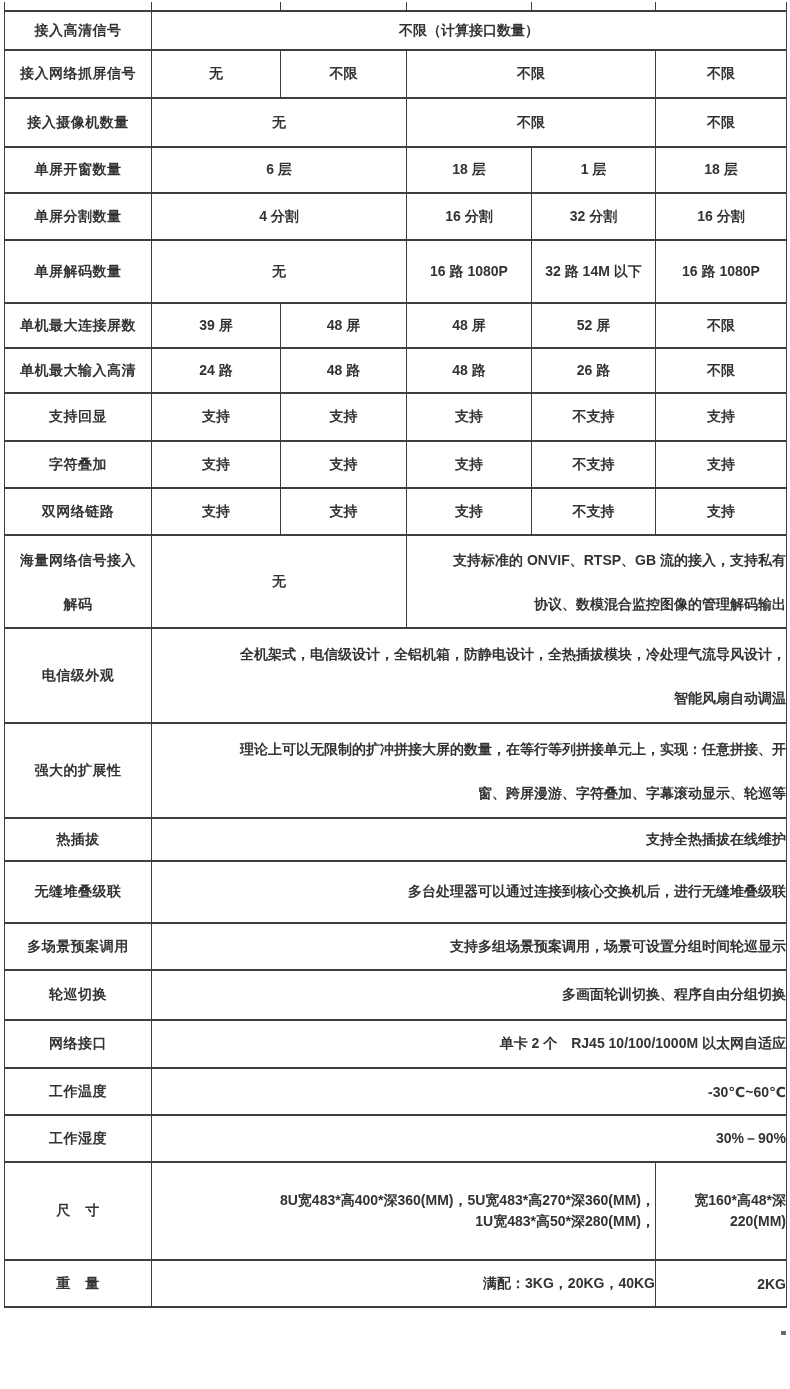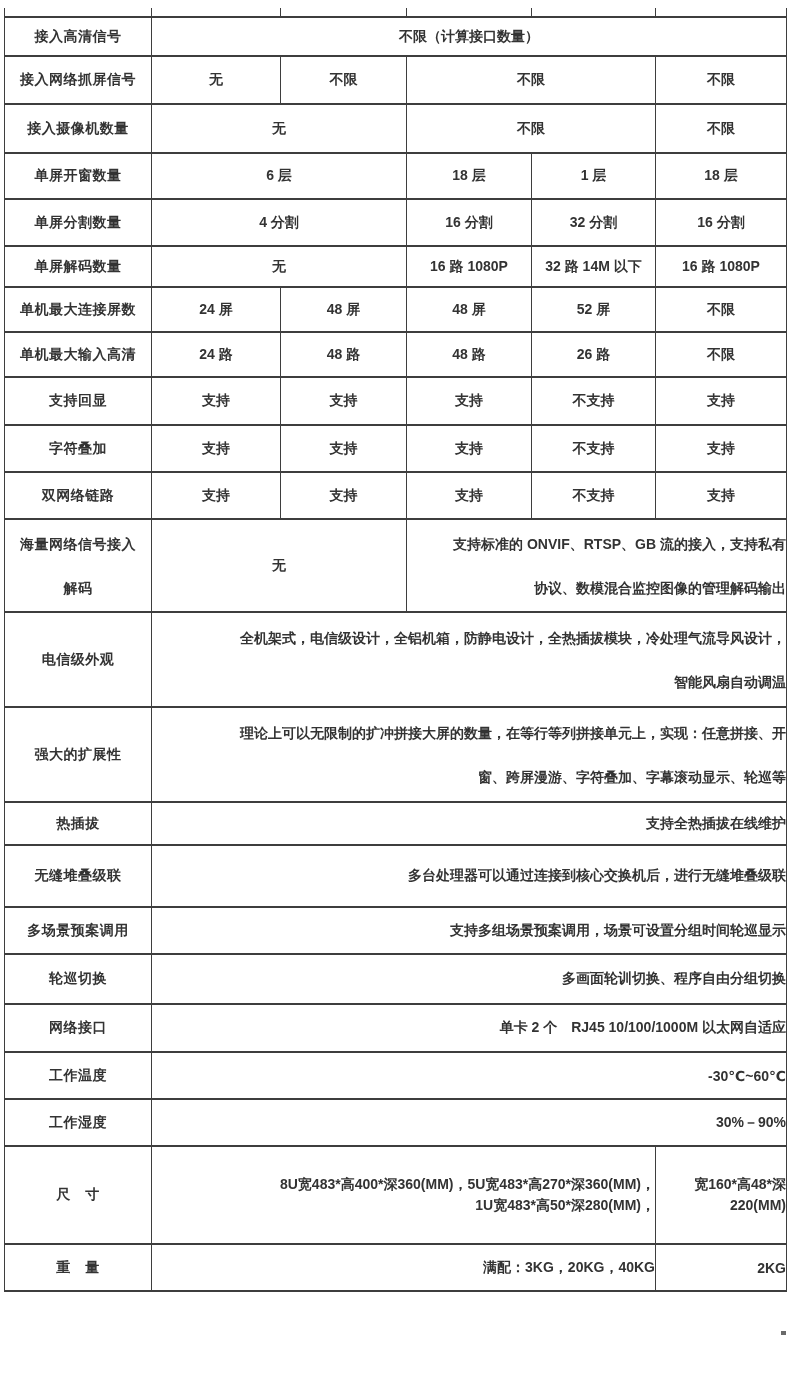--- a/index.html
+++ b/index.html
@@ -1,18 +1,18 @@
 <!DOCTYPE html>
 <html><head>
 <meta charset="utf-8">
 <style>
   html,body{margin:0;padding:0;background:#ffffff;}
   body{width:790px;height:1389px;position:relative;overflow:hidden;
        font-family:"Liberation Sans","DejaVu Sans",sans-serif;}
-  .wrap{position:absolute;left:4px;top:8px;}
+  .wrap{position:absolute;left:4px;top:2px;}
   table.spec{border-collapse:collapse;table-layout:fixed;width:782px;
              color:#333333;font-weight:700;}
   table.spec td{border:1.4px solid #3e3e3e;border-top-width:2px;border-bottom-width:2px;
                 padding:0;font-size:14px;vertical-align:middle;overflow:hidden;
                 background:#ffffff;}
   tr.partial td{border-top:none;}
   td.rh{text-align:center;font-size:14.5px;letter-spacing:0.5px;}
   td.vc{text-align:center;}
   td.left{text-align:right;padding-left:9px;padding-right:6px;}
   td.small{font-size:11px;}
@@ -76,31 +76,31 @@
 </tr>
 
 <tr style="height:47px">
   <td class="rh">单屏分割数量</td>
   <td class="vc" colspan="2">4 分割</td>
   <td class="vc">16 分割</td>
   <td class="vc">32 分割</td>
   <td class="vc">16 分割</td>
 </tr>
 
-<tr style="height:41px">
+<tr style="height:63px">
   <td class="rh">单屏解码数量</td>
   <td class="vc" colspan="2">无</td>
   <td class="vc">16 路 1080P</td>
   <td class="vc">32 路 14M 以下</td>
   <td class="vc">16 路 1080P</td>
 </tr>
 
 <tr style="height:45px">
   <td class="rh">单机最大连接屏数</td>
-  <td class="vc">24 屏</td>
+  <td class="vc">39 屏</td>
   <td class="vc">48 屏</td>
   <td class="vc">48 屏</td>
   <td class="vc">52 屏</td>
   <td class="vc">不限</td>
 </tr>
 
 <tr style="height:45px">
   <td class="rh">单机最大输入高清</td>
   <td class="vc">24 路</td>
   <td class="vc">48 路</td>

